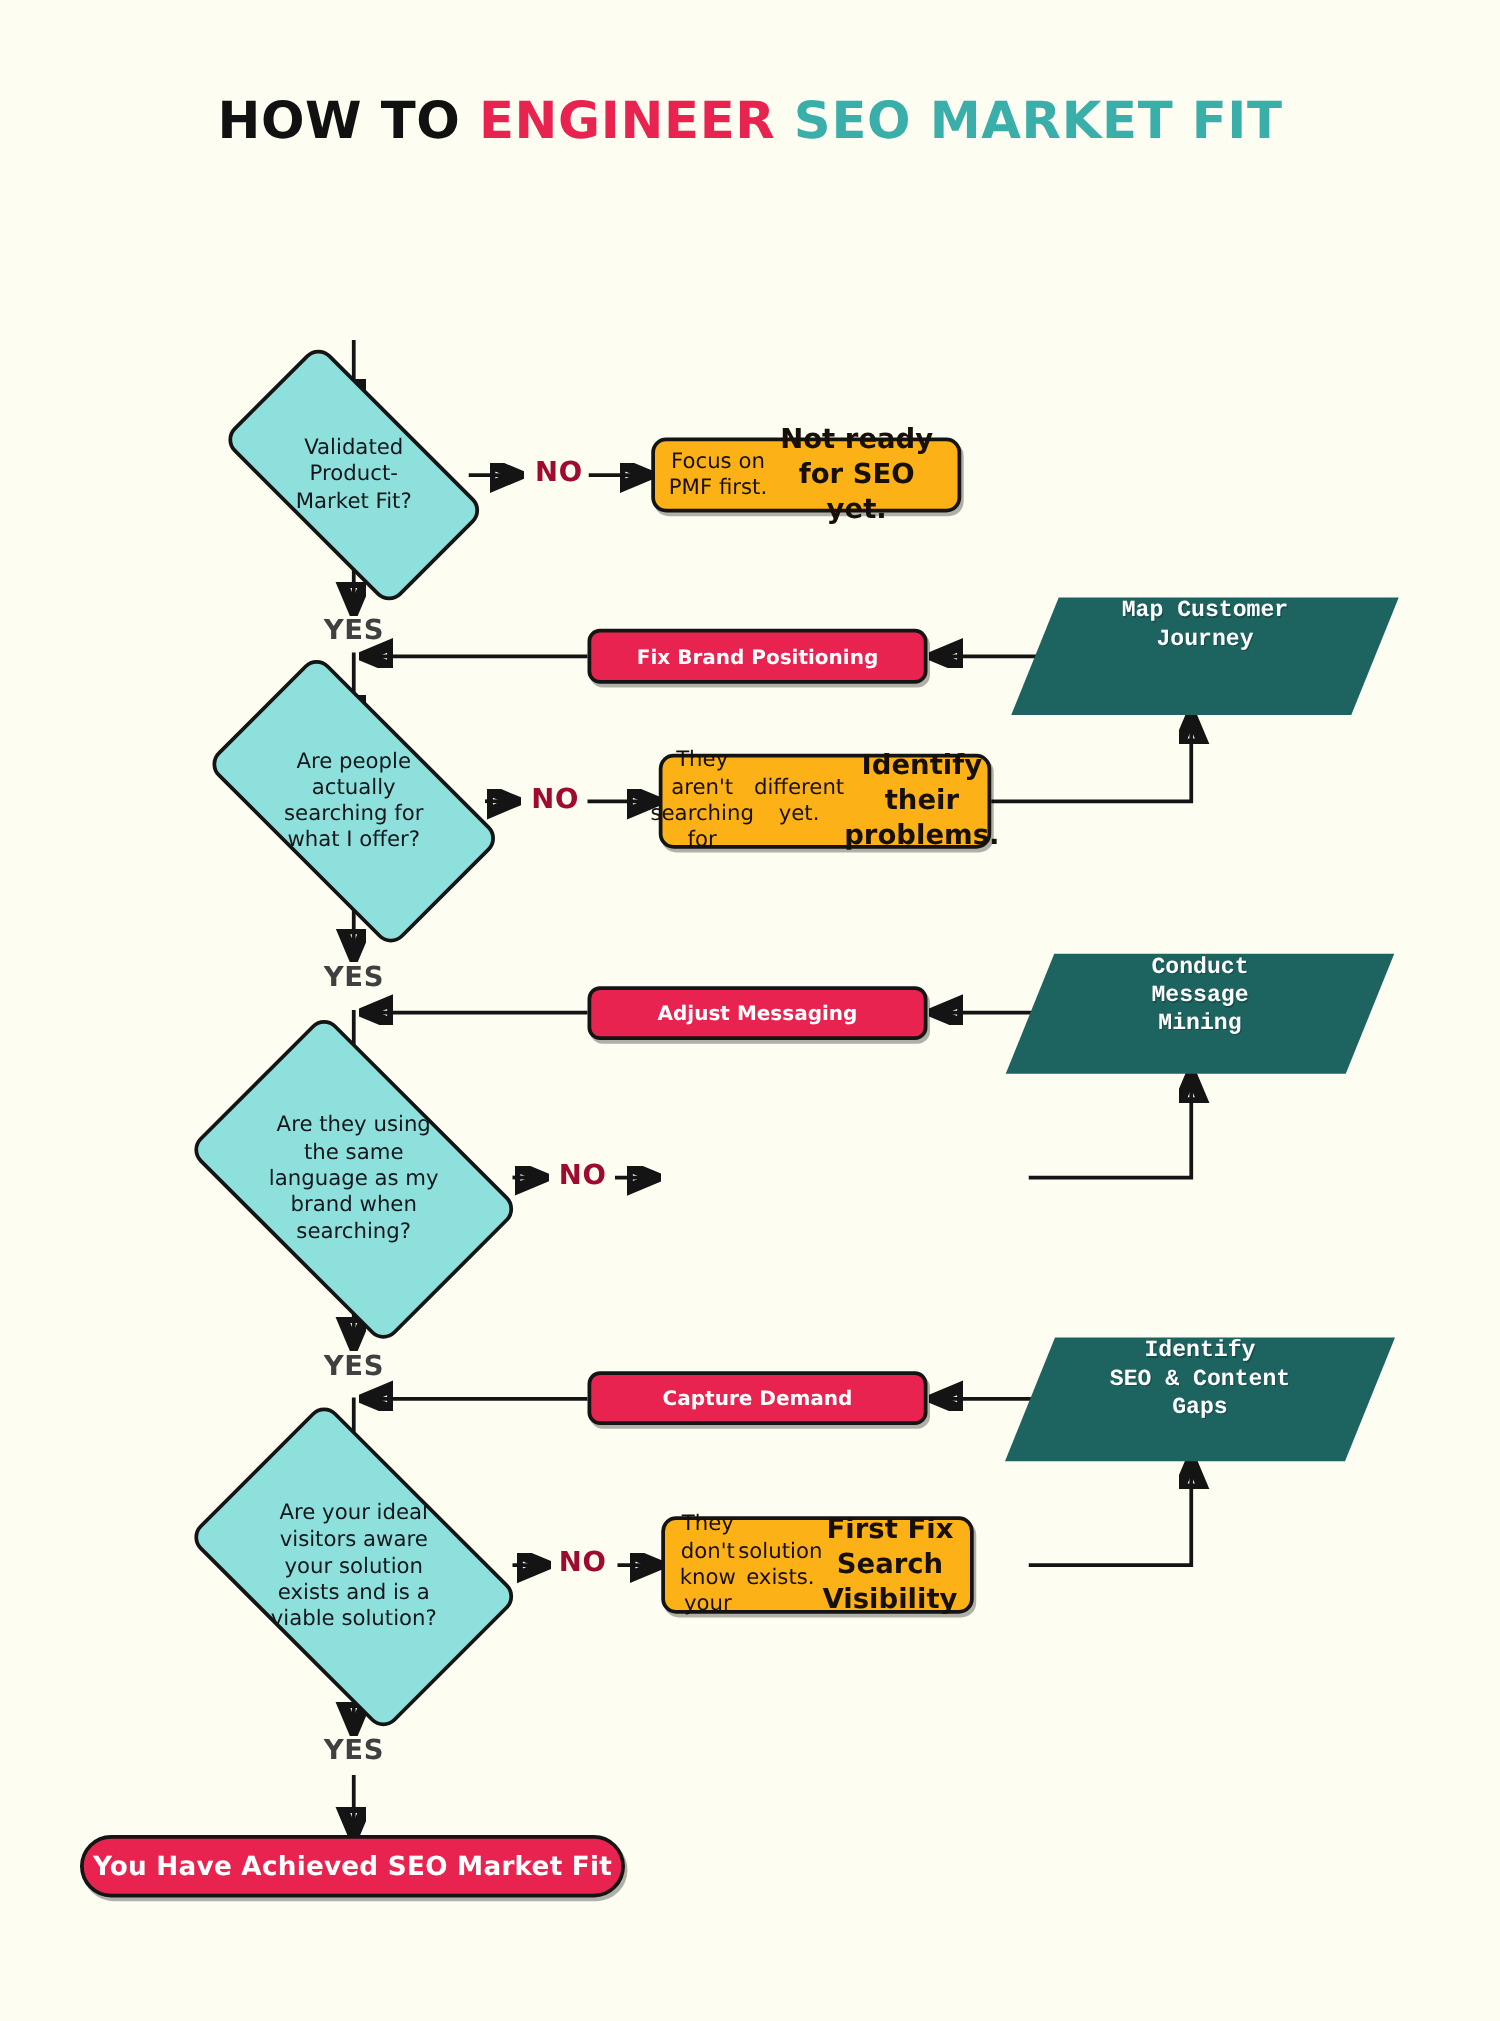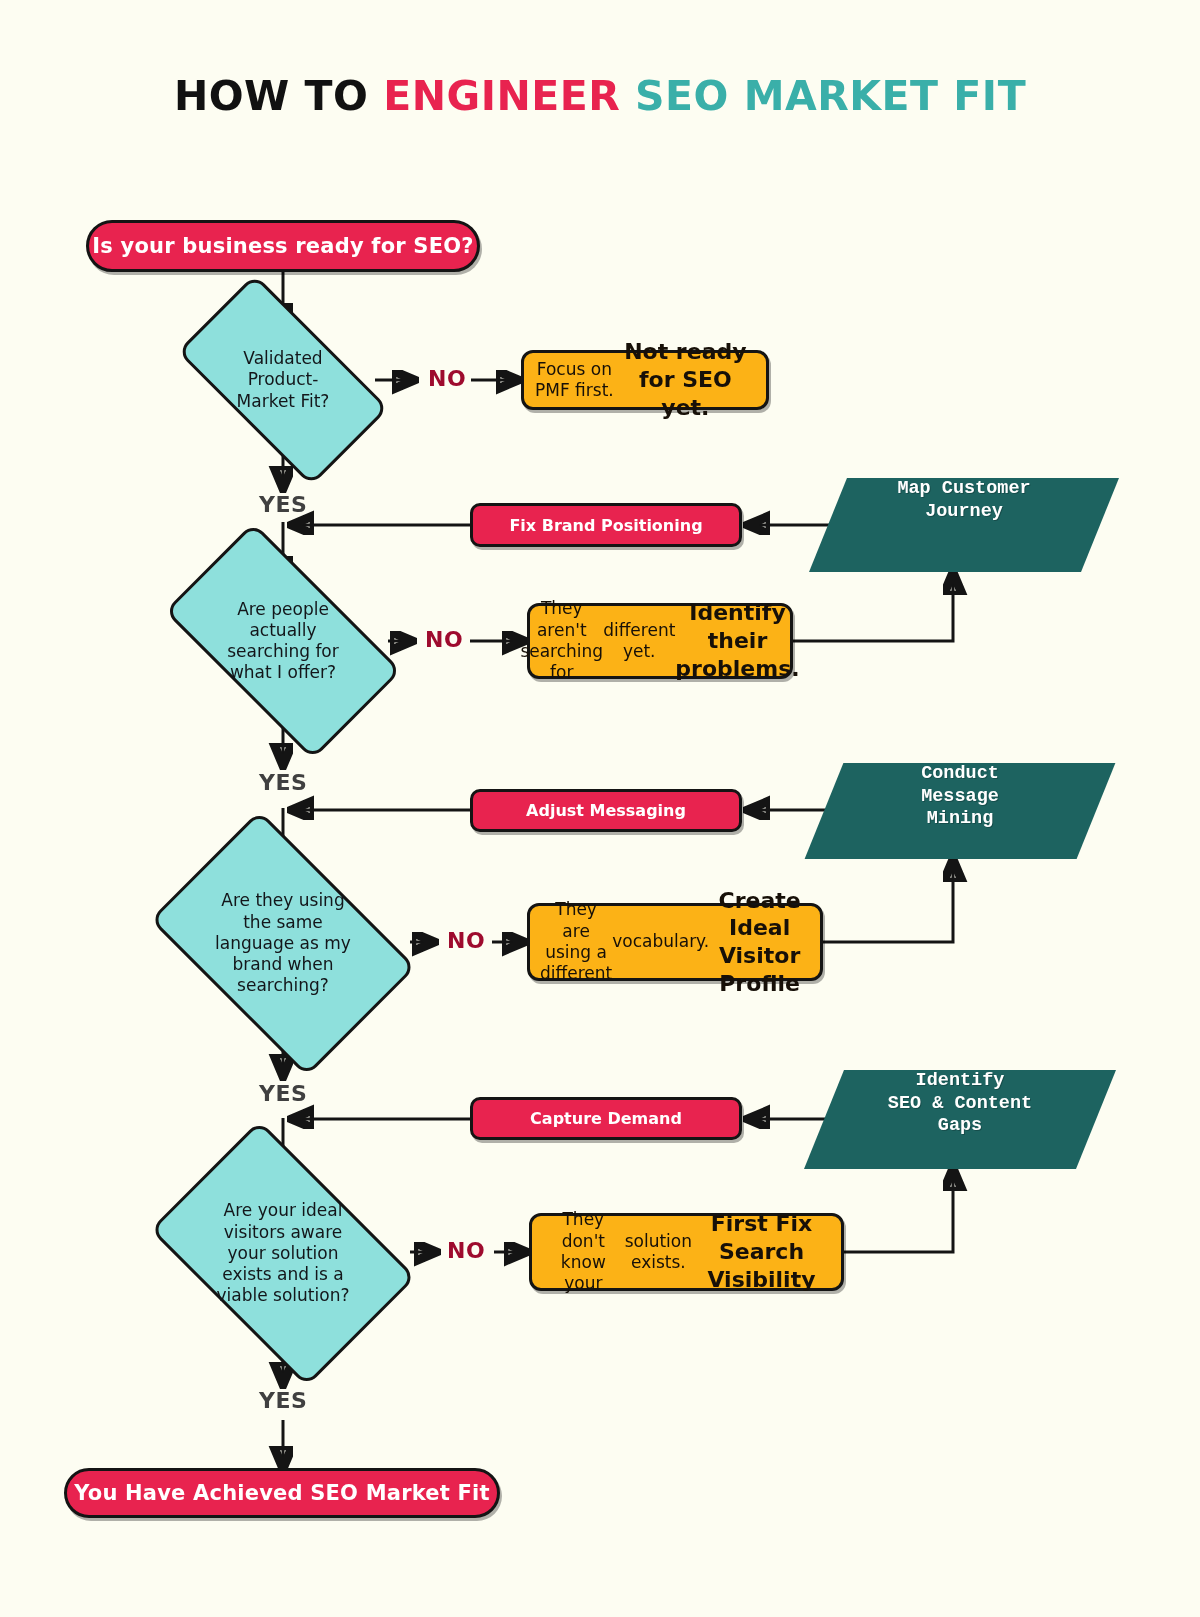--- a/index.html
+++ b/index.html
@@ -214,21 +214,20 @@
 
     <line x1="410" y1="1252" x2="436" y2="1252" marker-end="url(#ah)"></line>
     <line x1="494" y1="1252" x2="526" y2="1252" marker-end="url(#ah)"></line>
 
     <polyline points="823,1252 953,1252 953,1169" marker-end="url(#ah)"></polyline>
 
     <line x1="283" y1="1332" x2="283" y2="1384" marker-end="url(#ah)"></line>
     <line x1="283" y1="1420" x2="283" y2="1468" marker-end="url(#ah)"></line>
   </svg>
 
-  <div class="node pill" style="left:86px; top:220px; width:394px; height:52px;">Is your business ready for SEO?</div>
 
   <div class="diamond-wrap" style="left:188px; top:325px; width:190px; height:110px;">
     <div class="diamond-shape"></div>
     <div class="diamond-label">Validated<br>Product-<br>Market Fit?</div>
   </div>
   <div class="lbl-no" style="left:428px; top:366px;">NO</div>
   <div class="lbl-yes" style="left:259px; top:492px;">YES</div>
 
   <div class="node warn" style="left:521px; top:350px; width:248px; height:60px;">
     <span class="ln">Focus on PMF first.</span>
@@ -262,41 +261,36 @@
     <div class="para-label">Conduct<br>Message<br>Mining</div>
   </div>
 
   <div class="diamond-wrap" style="left:172px; top:866px; width:222px; height:155px;">
     <div class="diamond-shape"></div>
     <div class="diamond-label">Are they using<br>the same<br>language as my<br>brand when<br>searching?</div>
   </div>
   <div class="lbl-no" style="left:447px; top:928px;">NO</div>
   <div class="lbl-yes" style="left:259px; top:1081px;">YES</div>
 
-  <div class="node warn" style="left:527px; top:903px; width:296px; height:78px;">
-    <span class="ln">They are using a different</span>
-    <span class="ln">vocabulary.</span>
-    <span class="ln bold">Create Ideal Visitor Profile</span>
-  </div>
 
   <div class="node action" style="left:470px; top:1097px; width:272px; height:43px;">Capture Demand</div>
 
   <div class="para" style="left:824px; top:1070px; width:272px; height:99px;">
     <div class="para-shape"></div>
     <div class="para-label">Identify<br>SEO &amp; Content<br>Gaps</div>
   </div>
 
   <div class="diamond-wrap" style="left:172px; top:1176px; width:222px; height:155px;">
     <div class="diamond-shape"></div>
     <div class="diamond-label">Are your ideal<br>visitors aware<br>your solution<br>exists and is a<br>viable solution?</div>
   </div>
   <div class="lbl-no" style="left:447px; top:1238px;">NO</div>
   <div class="lbl-yes" style="left:259px; top:1388px;">YES</div>
 
-  <div class="node warn" style="left:529px; top:1213px; width:315px; height:78px;">
+  <div class="node warn" style="left:529px; top:1213px; width:250px; height:78px;">
     <span class="ln">They don't know your</span>
     <span class="ln">solution exists.</span>
     <span class="ln bold">First Fix Search Visibility</span>
   </div>
 
   <div class="node pill" style="left:64px; top:1468px; width:436px; height:50px;">You Have Achieved SEO Market Fit</div>
 
 </div>
 
 </body></html>

